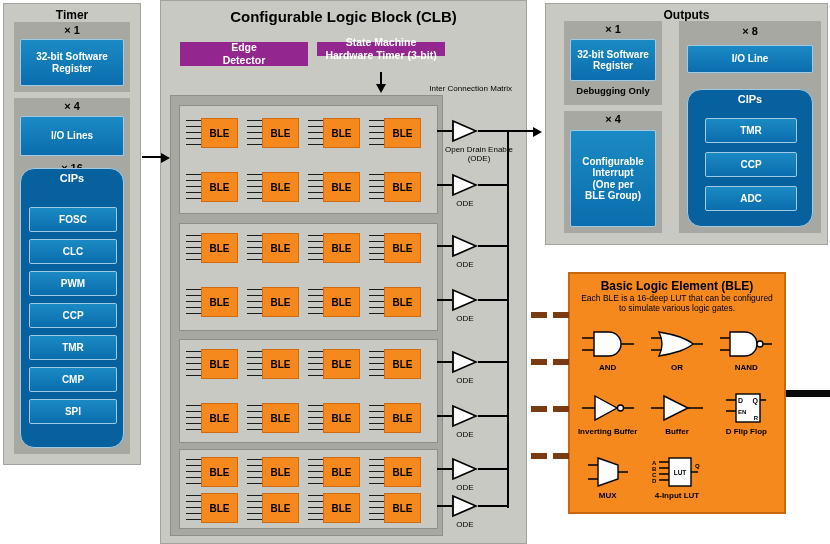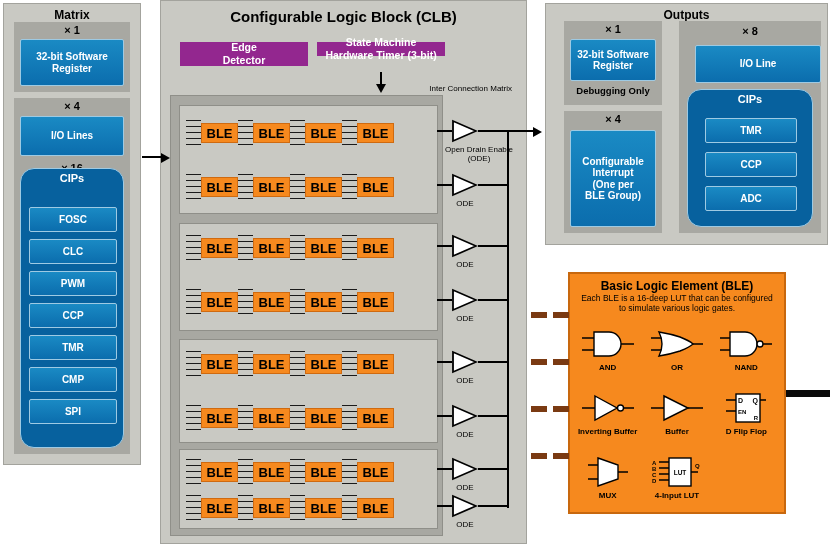--- a/index.html
+++ b/index.html
@@ -13,21 +13,21 @@
 .bluebox{position:absolute;background:linear-gradient(180deg,#1a8ac4,#0b6dad);border:1px solid #9ecae3;border-radius:2px;color:#fff;font-weight:bold;font-size:10px;line-height:1.15;display:flex;flex-direction:column;align-items:center;justify-content:center;text-align:center;padding:1px}
 .cipsbox{position:absolute;background:#07619e;border:1px solid #9ecae3;border-radius:14px}
 .ctitle{position:absolute;left:0;right:0;top:3px;text-align:center;color:#fff;font-weight:bold;font-size:11px}
 .purple{position:absolute;background:#93278f;color:#fff;font-weight:bold;font-size:10.5px;line-height:1.25;display:flex;flex-direction:column;align-items:center;justify-content:center;text-align:center}
 .clbtitle{position:absolute;left:160px;top:8px;width:367px;text-align:center;font-weight:bold;font-size:15px;color:#000}
 .matrix{position:absolute;background:#a8a8a2;border:1px solid #8f8f89}
 .mlabel{position:absolute;font-size:8px;color:#000;text-align:right}
 .group{position:absolute;background:#c9c9c3;border:1px solid #8f8f89}
 .blerow{position:absolute;left:6px;display:flex;align-items:center;height:28px}
 .comb{width:15px;height:26px;flex:none;background:repeating-linear-gradient(to bottom,#1a1a1a 0 1px,transparent 1px 6px)}
-.ble{width:37px;height:20px;flex:none;background:#f6891e;border:1px solid #cf6a10;color:#000;font-weight:bold;font-size:13px;display:flex;align-items:center;justify-content:center}
+.ble{width:37px;height:30px;margin-right:9px;flex:none;background:#f6891e;border:1px solid #cf6a10;color:#000;font-weight:bold;font-size:10px;display:flex;align-items:center;justify-content:center}
 .hline{position:absolute;height:2px;background:#000}
 .vline{position:absolute;width:2px;background:#000}
 .aright{position:absolute;width:0;height:0;border-top:5px solid transparent;border-bottom:5px solid transparent;border-left:9px solid #000}
 .adown{position:absolute;width:0;height:0;border-left:5px solid transparent;border-right:5px solid transparent;border-top:9px solid #000}
 .buf{position:absolute}
 .buf polygon{fill:#fff;stroke:#000;stroke-width:1.8}
 .odelabel{position:absolute;font-size:8px;color:#000;text-align:center;line-height:1.15}
 .callout{position:absolute;background:#f6891e;border:2px solid #c8680e}
 .co-title{position:absolute;top:5px;left:0;right:0;text-align:center;font-weight:bold;font-size:12px;color:#000}
 .co-desc{position:absolute;top:19px;left:8px;right:8px;text-align:center;font-size:8.5px;color:#000;line-height:1.2}
@@ -40,21 +40,21 @@
 .dash{position:absolute;height:6px;background:repeating-linear-gradient(to right,#7a3a12 0 16px,transparent 16px 22px)}
 .blackbar{position:absolute;background:#0a0a0a}
 .debug{position:absolute;left:0;right:0;text-align:center;font-weight:bold;font-size:9.5px;color:#000}
 </style>
 </head>
 <body>
 
 <div id="page">
 
   <div class="panel" style="left:3px;top:3px;width:138px;height:462px">
-    <div class="ptitle" style="top:4px">Matrix</div>
+    <div class="ptitle" style="top:4px">Timer</div>
     <div class="inner" style="left:10px;top:18px;width:116px;height:70px">
       <div class="count" style="top:2px">× 1</div>
       <div class="bluebox" style="left:6px;top:17px;width:104px;height:47px">32-bit Software Register</div>
     </div>
     <div class="inner" style="left:10px;top:94px;width:116px;height:356px">
       <div class="count" style="top:2px">× 4</div>
       <div class="bluebox" style="left:6px;top:18px;width:104px;height:40px">I/O Lines</div>
       <div class="count" style="top:64px">× 16</div>
       <div class="cipsbox" style="left:6px;top:70px;width:104px;height:280px">
         <div class="ctitle">CIPs</div>
@@ -251,21 +251,21 @@
       <div class="count" style="top:2px">× 4</div>
       <div class="bluebox" style="left:6px;top:19px;width:86px;height:97px">
         <div>Configurable</div>
         <div>Interrupt</div>
         <div>(One per</div>
         <div>BLE Group)</div>
       </div>
     </div>
     <div class="inner" style="left:133px;top:17px;width:142px;height:212px">
       <div class="count" style="top:4px">× 8</div>
-      <div class="bluebox" style="left:16px;top:24px;width:126px;height:38px">I/O Line</div>
+      <div class="bluebox" style="left:8px;top:24px;width:126px;height:28px">I/O Line</div>
       <div class="cipsbox" style="left:8px;top:68px;width:126px;height:138px">
         <div class="ctitle">CIPs</div>
         <div class="bluebox" style="left:17px;top:28px;width:92px;height:25px">TMR</div>
         <div class="bluebox" style="left:17px;top:62px;width:92px;height:25px">CCP</div>
         <div class="bluebox" style="left:17px;top:96px;width:92px;height:25px">ADC</div>
       </div>
     </div>
   </div>
 
   <div class="callout" style="left:568px;top:272px;width:218px;height:242px">

